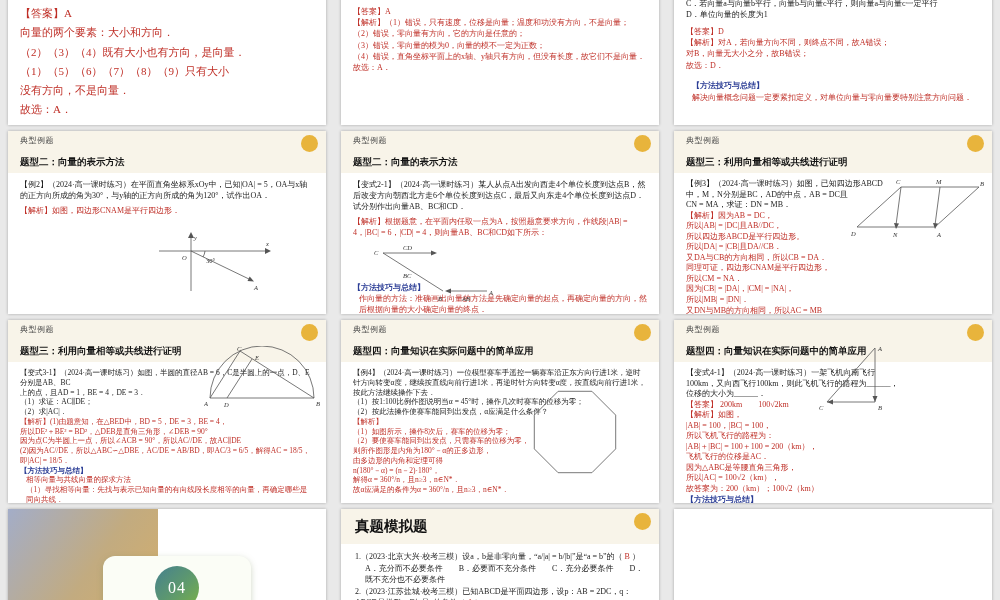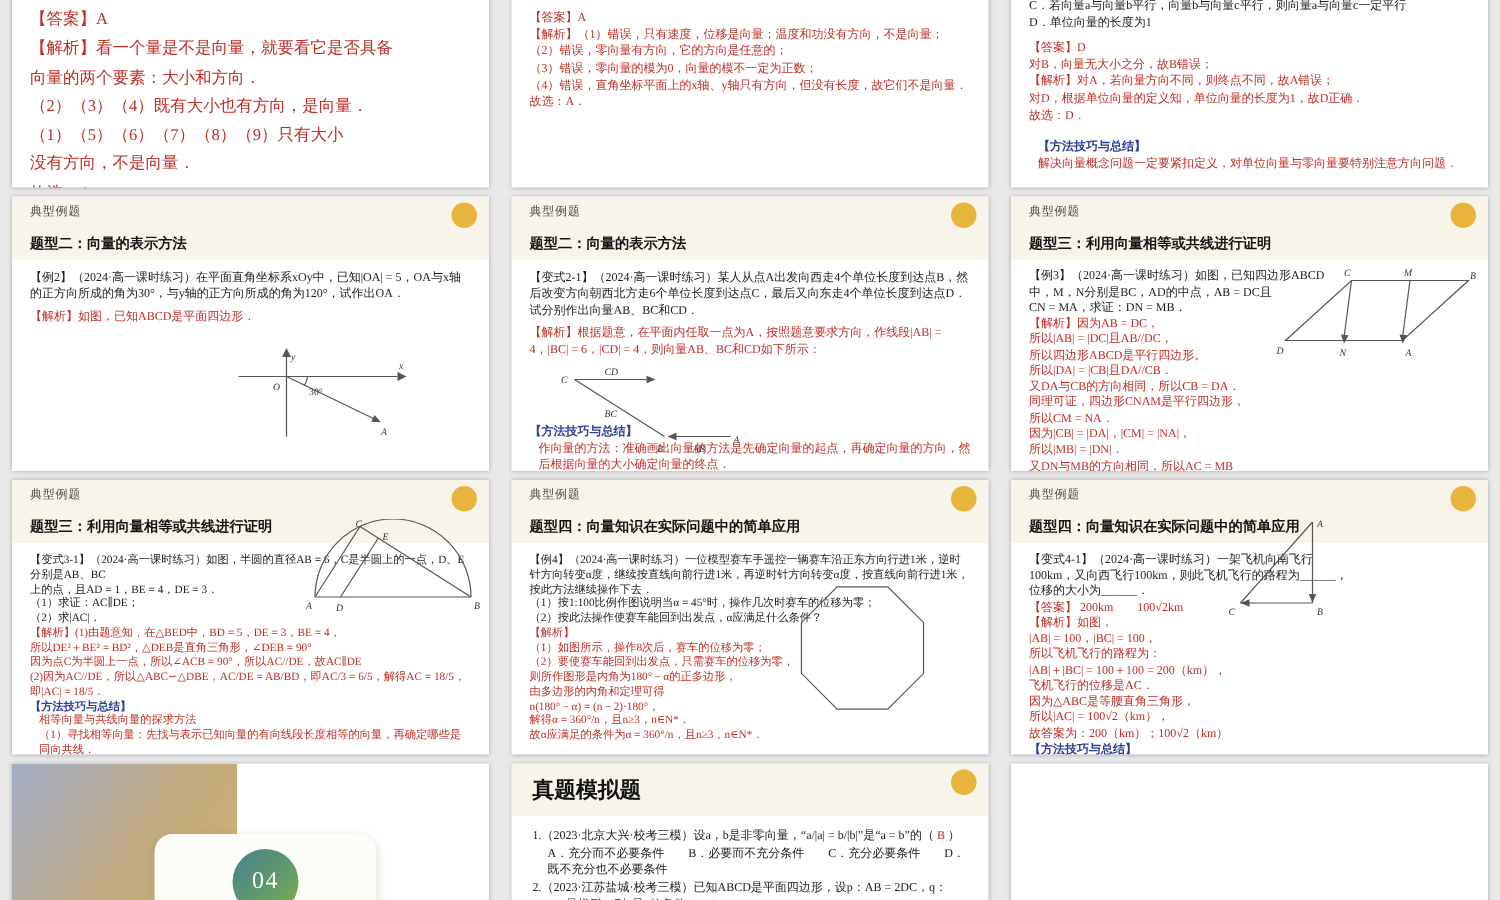--- a/index.html
+++ b/index.html
@@ -55,21 +55,20 @@
     color:#fff;text-align:center;line-height:44px;font-size:16px;letter-spacing:1px;}
 </style>
 </head>
 <body>
 
 <div class="canvas">
 
   <div class="slide r1 c1">
     <div class="slide-body body-lg">
         <div class="ln"><span class="c-r">【答案】A</span></div>
-        <div class="ln"><span class="c-r">【解析】看一个量是不是向量，就要看它是否具备</span></div>
         <div class="ln"><span class="c-r">向量的两个要素：大小和方向．</span></div>
         <div class="ln"><span class="c-r">（2）（3）（4）既有大小也有方向，是向量．</span></div>
         <div class="ln"><span class="c-r">（1）（5）（6）（7）（8）（9）只有大小</span></div>
         <div class="ln"><span class="c-r">没有方向，不是向量．</span></div>
         <div class="ln"><span class="c-r">故选：A．</span></div>
       </div>
   </div>
 
   <div class="slide r1 c2">
     <div class="slide-body pt64">
@@ -81,40 +80,39 @@
         <div class="ln"><span class="c-r">故选：A．</span></div>
       </div>
   </div>
 
   <div class="slide r1 c3">
     <div class="slide-body pt56">
         <div class="ln"><span class="c-k">C．若向量a与向量b平行，向量b与向量c平行，则向量a与向量c一定平行</span></div>
         <div class="ln"><span class="c-k">D．单位向量的长度为1</span></div>
         <div class="ln" style="height: 5px;"></div>
         <div class="ln"><span class="c-r">【答案】D</span></div>
+        <div class="ln"><span class="c-r">【解析】对A，若向量方向不同，则终点不同，故A错误；</span></div>
         <div class="ln"><span class="c-r">对B，向量无大小之分，故B错误；</span></div>
-        <div class="ln"><span class="c-r">【解析】对A，若向量方向不同，则终点不同，故A错误；</span></div>
-        <div class="ln"><span class="c-r">对D，根据单位向量的定义知，单位向量的长度为1，故D正确．</span></div>
         <div class="ln"><span class="c-r">故选：D．</span></div>
         <div class="ln" style="height: 9px;"></div>
         <div class="ln" style="padding-left: 6px;"><span class="c-b">【方法技巧与总结】</span></div>
         <div class="ln" style="padding-left: 6px;"><span class="c-r">解决向量概念问题一定要紧扣定义，对单位向量与零向量要特别注意方向问题．</span></div>
       </div>
   </div>
 
   <div class="slide r2 c1">
     <div class="slide-head">
       <div class="head-label">典型例题</div>
       <div class="head-title">题型二：向量的表示方法</div>
       <div class="dot"></div>
     </div>
     <div class="slide-body">
         <div class="ln"><span class="c-k">【例2】（2024·高一课时练习）在平面直角坐标系xOy中，已知|OA| = 5，OA与x轴的正方向所成的角为30°，与y轴的正方向所成的角为120°，试作出OA．</span></div>
         <div class="ln" style="height: 4px;"></div>
-        <div class="ln"><span class="c-r">【解析】如图，已知ABCD是平面四边形．</span></div>
+        <div class="ln"><span class="c-r">【解析】如图，四边形CNAM是平行四边形．</span></div>
       </div>
     <svg class="fig" style="left:145px;top:100px" width="124" height="64" viewBox="0 0 124 64">
       <line x1="38" y1="4" x2="38" y2="60"></line>
       <polygon class="ah" points="35,7 41,7 38,1"></polygon>
       <line x1="6" y1="20" x2="112" y2="20"></line>
       <polygon class="ah" points="112,17 112,23 118,20"></polygon>
       <line x1="38" y1="20" x2="98" y2="49"></line>
       <polygon class="ah" points="101,50.5 94.5,50.1 96.7,45.6"></polygon>
       <path d="M 52,20 A 14,14 0 0 1 50,26"></path>
       <text x="41" y="9">y</text>

